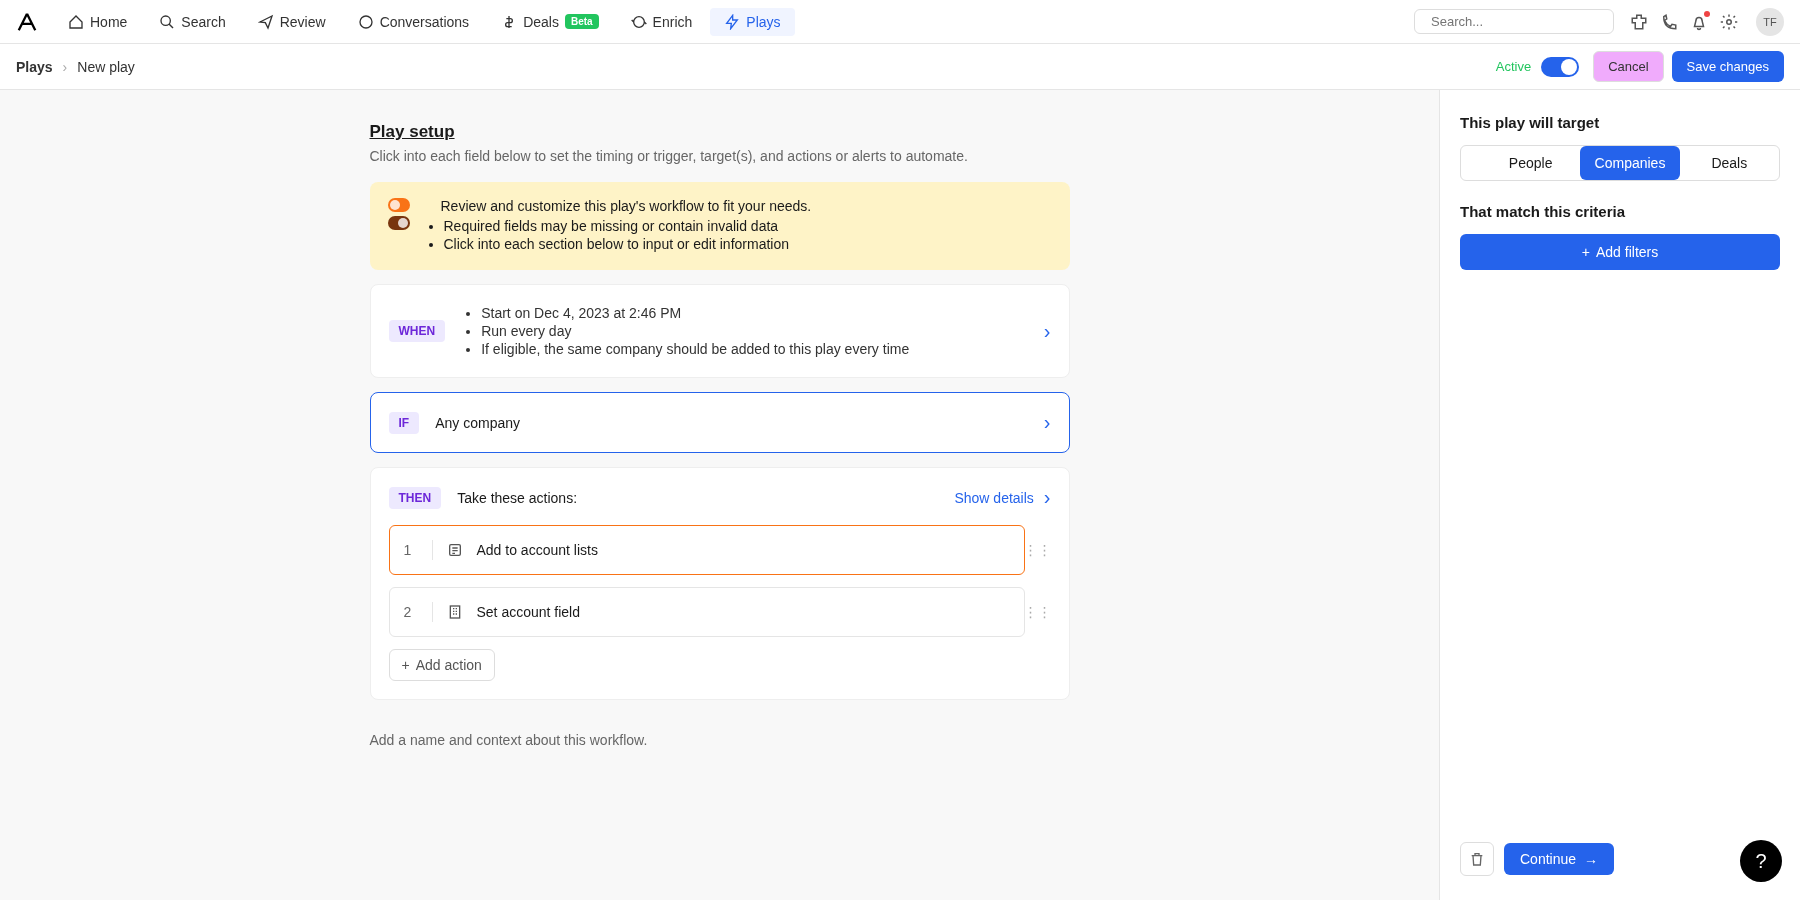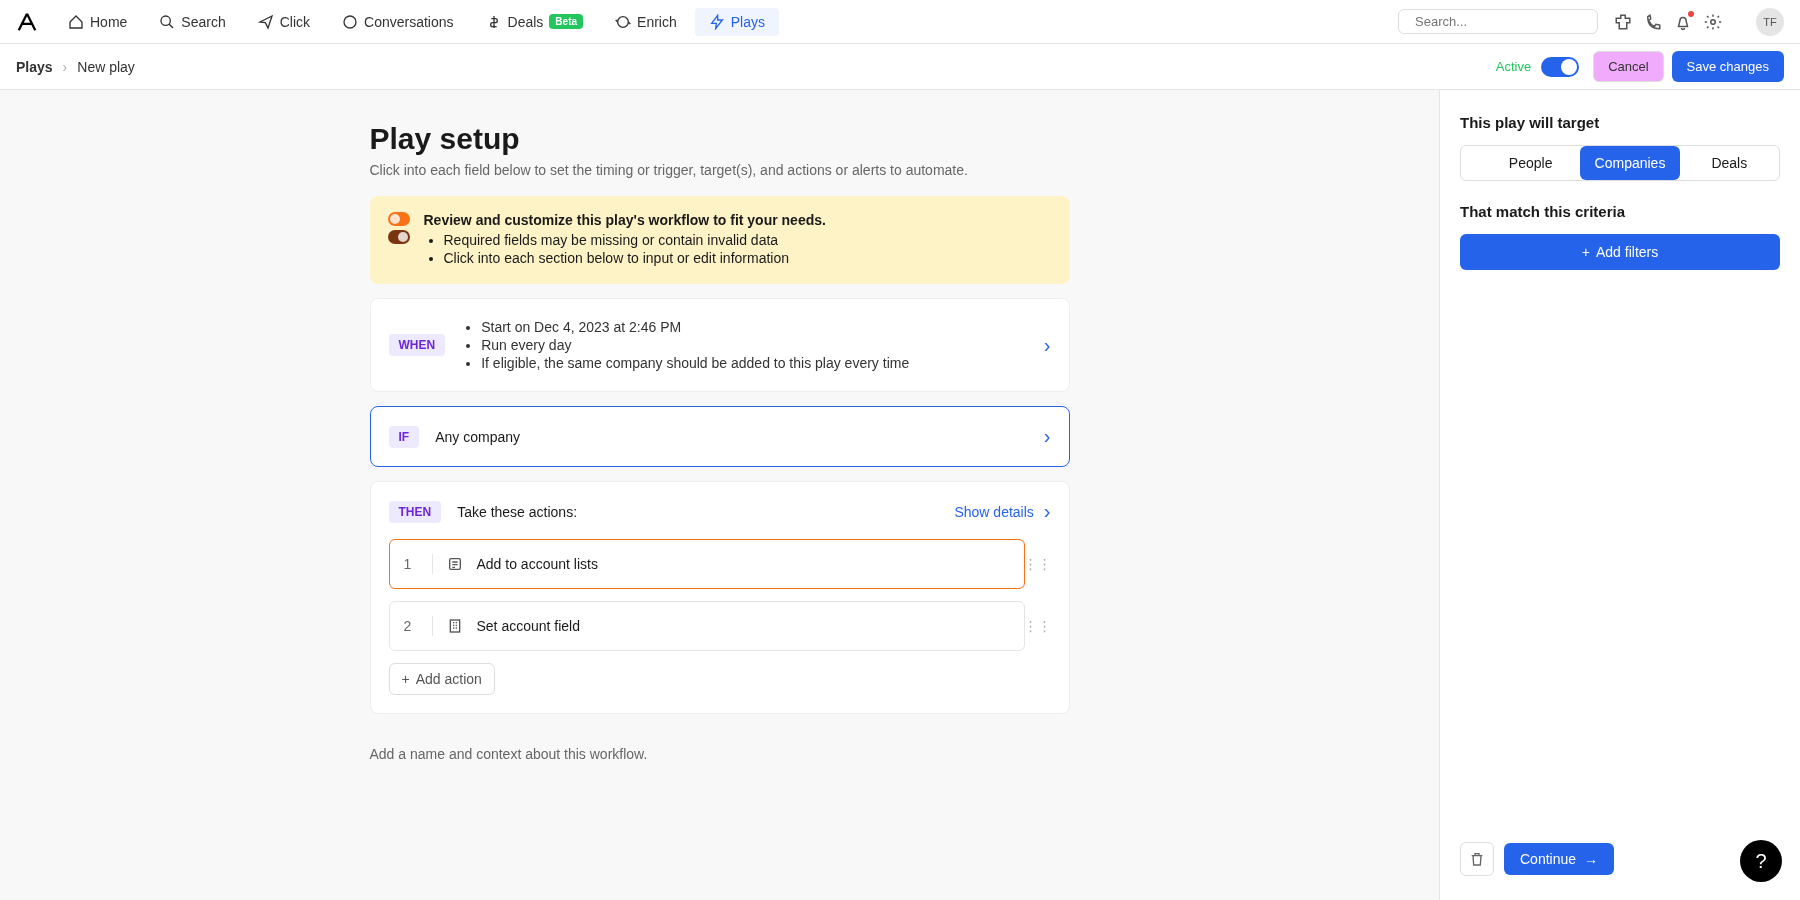--- a/index.html
+++ b/index.html
@@ -11,21 +11,21 @@
     .nav-item { display: flex; align-items: center; gap: 6px; padding: 6px 14px; cursor: pointer; color: #333; border-radius: 4px; }
     .nav-item.active { background: #f0f4ff; color: #2563eb; }
     .nav-item svg { width: 16px; height: 16px; }
     .beta-badge { background: #22c55e; color: #fff; font-size: 10px; padding: 2px 6px; border-radius: 4px; font-weight: 600; }
     .nav-spacer { flex: 1; }
     .search-box { display: flex; align-items: center; border: 1px solid #ddd; border-radius: 6px; padding: 4px 10px; width: 200px; color: #888; gap: 6px; }
     .search-box input { border: none; outline: none; flex: 1; font-size: 13px; }
     .top-icons { display: flex; gap: 12px; align-items: center; margin-left: 12px; }
     .top-icon { width: 18px; height: 18px; color: #555; cursor: pointer; position: relative; }
     .notif-dot { position: absolute; top: -2px; right: -2px; width: 6px; height: 6px; background: #ef4444; border-radius: 50%; }
-    .avatar { width: 28px; height: 28px; background: #e5e5e5; border-radius: 50%; display: flex; align-items: center; justify-content: center; font-size: 11px; color: #555; margin-left: 22px; }
+    .avatar { width: 28px; height: 28px; background: #e5e5e5; border-radius: 50%; display: flex; align-items: center; justify-content: center; font-size: 11px; color: #555; margin-left: 6px; }
     
     
     .sub-header { display: flex; align-items: center; height: 46px; padding: 0 16px; border-bottom: 1px solid #e5e5e5; }
     .breadcrumb { display: flex; align-items: center; gap: 10px; color: #333; }
     .breadcrumb .sep { color: #aaa; }
     .sub-spacer { flex: 1; }
     .active-label { color: #22c55e; font-size: 13px; margin-right: 10px; }
     .toggle { width: 38px; height: 20px; background: #2563eb; border-radius: 10px; position: relative; cursor: pointer; margin-right: 14px; }
     .toggle::after { content: ''; position: absolute; right: 2px; top: 2px; width: 16px; height: 16px; background: #fff; border-radius: 50%; }
     .btn { padding: 7px 14px; border-radius: 6px; cursor: pointer; font-size: 13px; border: 1px solid transparent; }
@@ -33,32 +33,32 @@
     .btn-primary { background: #2563eb; color: #fff; }
     .btn-secondary + .btn-primary { margin-left: 8px; }
     
     
     .body { display: flex; height: calc(100vh - 90px); }
     .main { flex: 1; background: #f8f8f8; overflow-y: auto; padding: 32px 0 60px; border-right: 1px solid #e5e5e5; }
     .main-inner { max-width: 700px; margin: 0 auto; }
     .sidebar { width: 360px; padding: 24px 20px; display: flex; flex-direction: column; }
     
     
-    .section-title { font-size: 30px; font-weight: 600; margin-bottom: 6px; }
+    .section-title { font-size: 17px; font-weight: 600; margin-bottom: 6px; text-decoration: underline; }
     .section-sub { color: #666; font-size: 14px; margin-bottom: 18px; }
     
     .warning-card { background: #fef3c7; border-radius: 8px; padding: 16px 18px; display: flex; gap: 14px; margin-bottom: 14px; }
     .warning-icon-wrap { display: flex; flex-direction: column; gap: 4px; }
     .warning-icon-wrap .ic { width: 22px; height: 14px; border-radius: 7px; }
     .warning-icon-wrap .ic1 { background: #f97316; position: relative; }
     .warning-icon-wrap .ic2 { background: #78350f; position: relative; }
     .warning-icon-wrap .ic::after { content: ''; position: absolute; width: 10px; height: 10px; background: rgba(255,255,255,0.8); border-radius: 50%; top: 2px; }
     .warning-icon-wrap .ic1::after { left: 2px; }
     .warning-icon-wrap .ic2::after { right: 2px; }
-    .warning-body .warn-title { font-weight: 700; margin-bottom: 4px; }
+    .warning-body .warn-title { font-weight: 400; margin-bottom: 4px; margin-left: 17px; }
     .warning-body ul { padding-left: 20px; }
     .warning-body li { margin: 2px 0; }
     
     .card { background: #fff; border-radius: 8px; padding: 18px; margin-bottom: 14px; border: 1px solid #eee; position: relative; }
     .card-row { display: flex; align-items: center; gap: 16px; }
     .pill { background: #ede9fe; color: #6d28d9; font-size: 12px; font-weight: 600; padding: 4px 10px; border-radius: 4px; flex-shrink: 0; }
     .card-body { flex: 1; }
     .card-body ul { padding-left: 20px; }
     .card-body li { margin: 2px 0; color: #333; }
     .chevron { color: #2563eb; font-size: 20px; }
@@ -111,21 +111,21 @@
     <svg viewBox="0 0 24 24" fill="none" stroke="currentColor" stroke-width="2">
         <circle cx="10" cy="10" r="7"></circle>
         <path d="M21 21 L15 15"></path>
       </svg>
     <span>Search</span>
   </div>
   <div class="nav-item">
     <svg viewBox="0 0 24 24" fill="none" stroke="currentColor" stroke-width="2">
         <path d="M3 12 L21 3 L15 21 L11 13 Z"></path>
       </svg>
-    <span>Click</span>
+    <span>Review</span>
   </div>
   <div class="nav-item">
     <svg viewBox="0 0 24 24" fill="none" stroke="currentColor" stroke-width="2">
         <circle cx="12" cy="12" r="9"></circle>
       </svg>
     <span>Conversations</span>
   </div>
   <div class="nav-item">
     <svg viewBox="0 0 24 24" fill="none" stroke="currentColor" stroke-width="2">
         <path d="M12 3 V21 M8 7 H14 A3 3 0 0 1 14 13 H10 A3 3 0 0 0 10 19 H16"></path>

